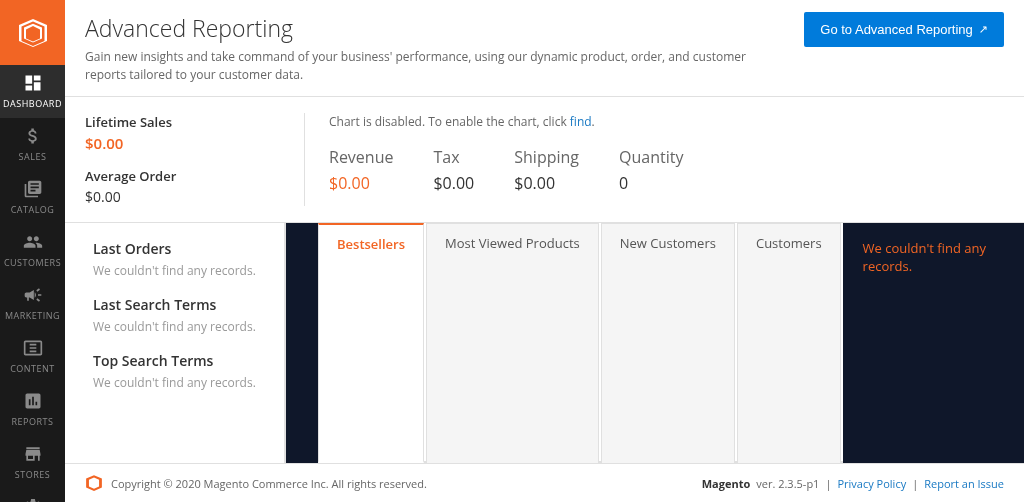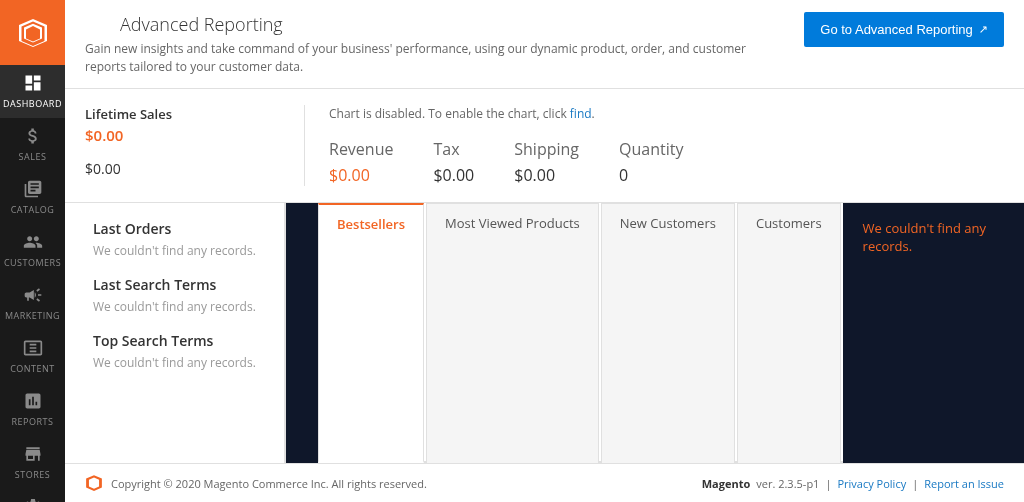--- a/index.html
+++ b/index.html
@@ -57,25 +57,24 @@
     .header {
       background: #fff;
       padding: 12px 20px;
       border-bottom: 1px solid #e0e0e0;
       display: flex;
       align-items: flex-start;
       justify-content: space-between;
       flex-shrink: 0;
     }
     .header-text h1 {
-      font-size: 18px;
+      font-size: 23px;
       font-weight: 300;
       color: #333;
       margin-bottom: 4px;
-      margin-left: 35px;
     }
     .header-text p {
       font-size: 12px;
       color: #666;
       max-width: 680px;
       line-height: 1.5;
     }
     .advanced-reporting-btn {
       background: #007bdb;
       color: #fff;
@@ -290,20 +289,21 @@
     </button>
   </div>
 
   <div class="stats-row">
     <div class="stats-left">
       <div class="stat-block">
         <div class="stat-label">Lifetime Sales</div>
         <div class="stat-value orange">$0.00</div>
       </div>
       <div class="stat-block">
+        <div class="stat-label">Average Order</div>
         <div class="stat-value">$0.00</div>
       </div>
     </div>
     <div class="stats-right">
       <div class="chart-disabled-msg">
         <span>Chart is disabled. To enable the chart, click </span><a href="#">find</a><span>.</span>
       </div>
       <div class="metrics-row">
         <div class="metric">
           <span class="metric-label">Revenue</span>

